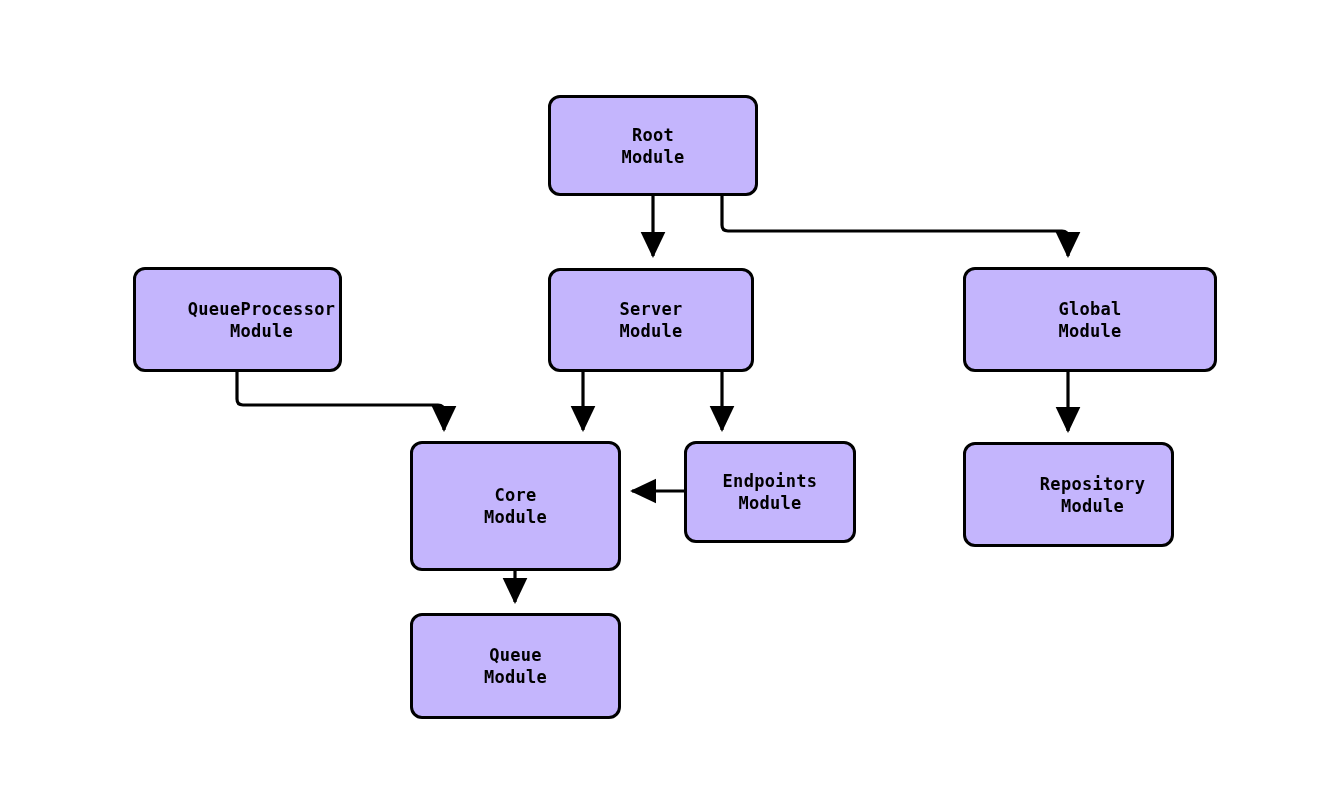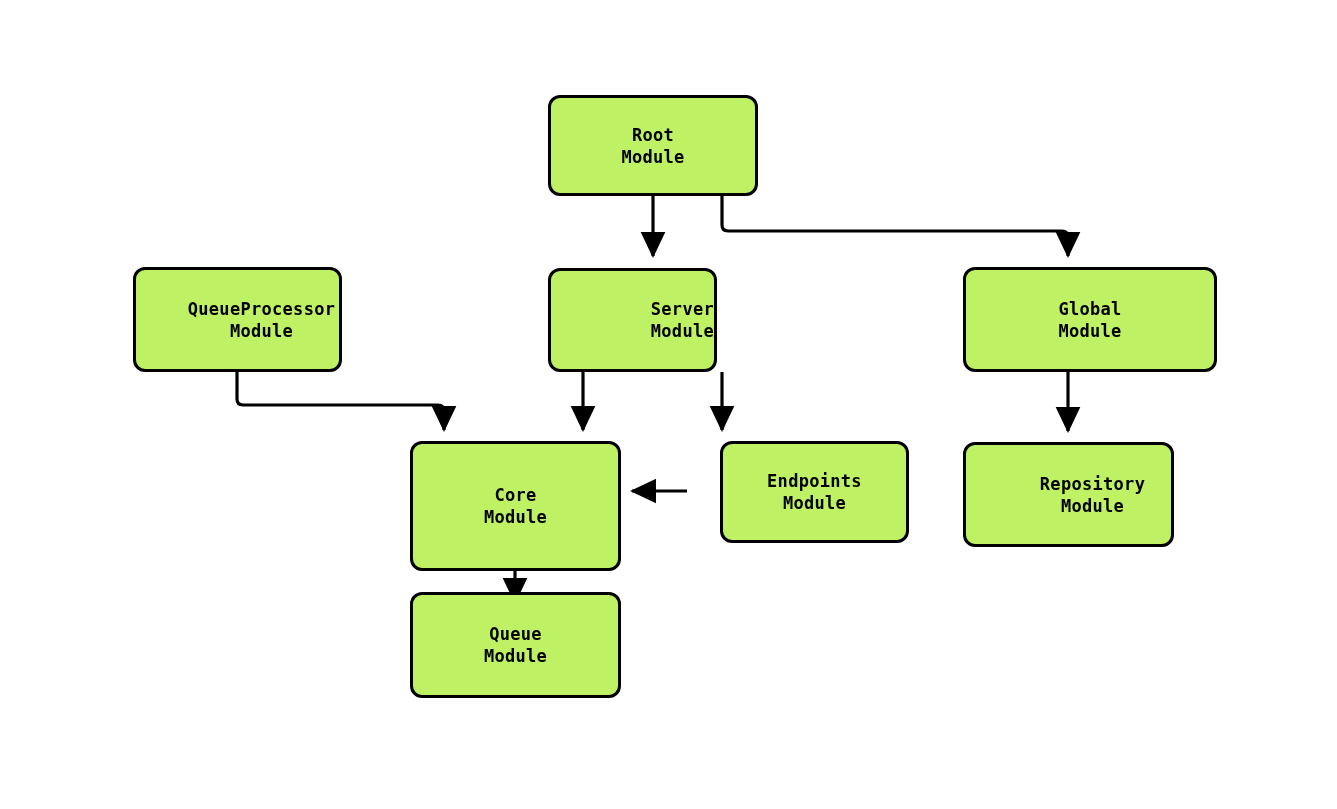--- a/index.html
+++ b/index.html
@@ -24,21 +24,21 @@
     top: 0;
     width: 1337px;
     height: 809px;
     pointer-events: none;
   }
   .node {
     position: absolute;
     box-sizing: border-box;
     border: 3px solid #000000;
     border-radius: 12px;
-    background: #bef264;
+    background: #c4b5fd;
     display: flex;
     align-items: center;
     justify-content: center;
     z-index: 2;
   }
   .node-label {
     font-family: "DejaVu Sans Mono", "Liberation Mono", monospace;
     font-size: 17px;
     line-height: 22px;
     font-weight: 700;
@@ -86,51 +86,51 @@
           <div class="node-label">Root</div>
           <div class="node-label">Module</div>
         </div>
       </div>
       <div class="node" style="left: 133px; top: 267px; width: 209px; height: 105px; border-color: rgb(0, 0, 0); padding-left: 48px;">
         <div>
           <div class="node-label">QueueProcessor</div>
           <div class="node-label">Module</div>
         </div>
       </div>
-      <div class="node" style="left: 548px; top: 268px; width: 169px; height: 104px; border-color: rgb(0, 0, 0); justify-content: flex-end;">
+      <div class="node" style="left: 548px; top: 268px; width: 206px; height: 104px; border-color: rgb(0, 0, 0);">
         <div>
           <div class="node-label">Server</div>
           <div class="node-label">Module</div>
         </div>
       </div>
       <div class="node" style="left: 963px; top: 267px; width: 254px; height: 105px; border-color: rgb(0, 0, 0);">
         <div>
           <div class="node-label">Global</div>
           <div class="node-label">Module</div>
         </div>
       </div>
       <div class="node" style="left: 410px; top: 441px; width: 211px; height: 130px; border-color: rgb(0, 0, 0);">
         <div>
           <div class="node-label">Core</div>
           <div class="node-label">Module</div>
         </div>
       </div>
-      <div class="node" style="left: 720px; top: 441px; width: 189px; height: 102px; border-color: rgb(0, 0, 0);">
+      <div class="node" style="left: 684px; top: 441px; width: 172px; height: 102px; border-color: rgb(0, 0, 0);">
         <div>
           <div class="node-label">Endpoints</div>
           <div class="node-label">Module</div>
         </div>
       </div>
       <div class="node" style="left: 963px; top: 442px; width: 211px; height: 105px; border-color: rgb(0, 0, 0); padding-left: 48px;">
         <div>
           <div class="node-label">Repository</div>
           <div class="node-label">Module</div>
         </div>
       </div>
-      <div class="node" style="left: 410px; top: 592px; width: 211px; height: 106px; border-color: rgb(0, 0, 0);">
+      <div class="node" style="left: 410px; top: 613px; width: 211px; height: 106px; border-color: rgb(0, 0, 0);">
         <div>
           <div class="node-label">Queue</div>
           <div class="node-label">Module</div>
         </div>
       </div>
     </div>
 
 </div>
 
 </body></html>

